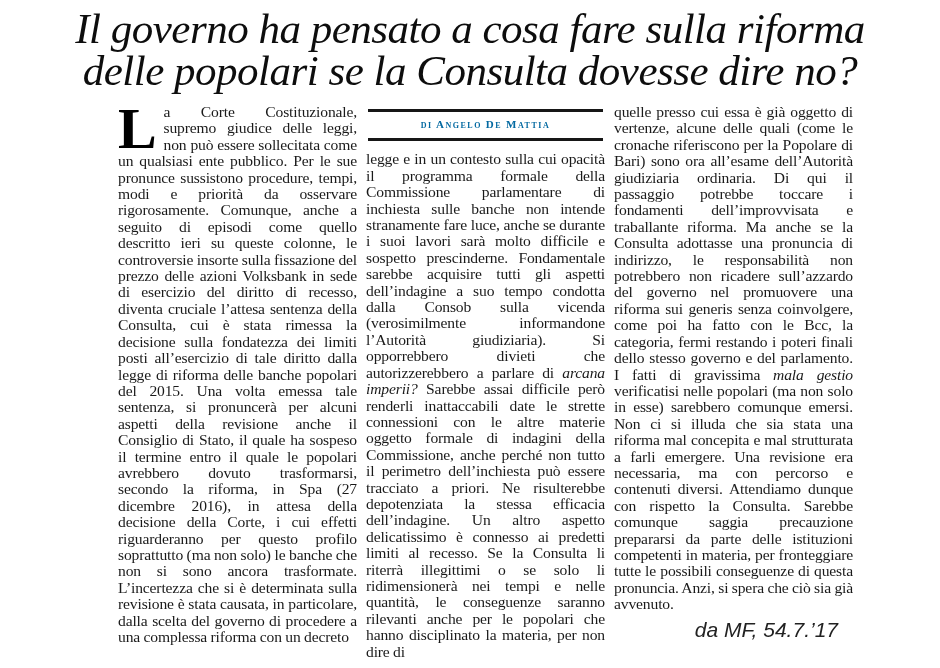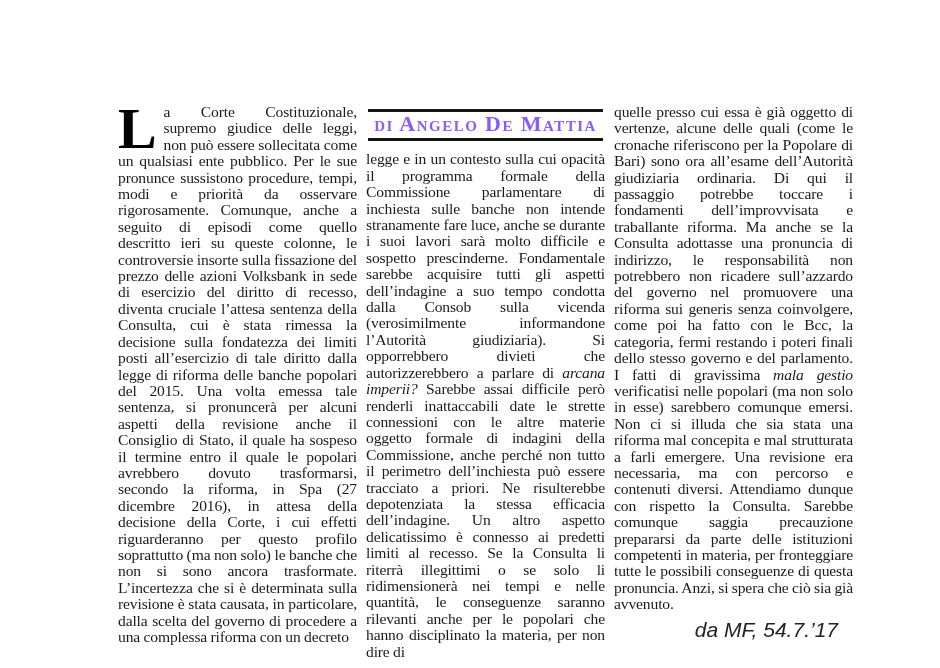--- a/index.html
+++ b/index.html
@@ -55,42 +55,46 @@
     font-weight: bold;
     color: #000;
     margin: 1px 7px 0 0;
   }
   .byline-box {
     border-top: 3px solid #161616;
     border-bottom: 3px solid #161616;
     text-align: center;
     font-variant: small-caps;
     font-weight: bold;
-    font-size: 22px;
+    font-size: 11px;
     letter-spacing: 1.5px;
     padding: 4px 0 6px 0;
     margin: 5px 2px 10px 2px;
-    color: #8b5cf6;
+    color: #0369a1;
   }
   .it { font-style: italic; }
   .credit {
     position: absolute;
     right: 102px;
     bottom: 26px;
     font-family: "Liberation Sans", sans-serif;
     font-style: italic;
     font-size: 21px;
     color: #222222;
   }
 </style>
 </head>
 <body>
 
 <div class="page">
 
+  <div class="headline">
+    <div>Il governo ha pensato a cosa fare sulla riforma</div>
+    <div>delle popolari se la Consulta dovesse dire no?</div>
+  </div>
 
   <div class="columns">
 
     <div class="col">
       <p><span class="dropcap">L</span><span>a Corte Costituzionale, supremo giudice delle leggi, non può essere sollecitata come un qualsiasi ente pubblico. Per le sue pronunce sussistono procedure, tempi, modi e priorità da osservare rigorosamente. Comunque, anche a seguito di episodi come quello descritto ieri su queste colonne, le controversie insorte sulla fissazione del prezzo delle azioni Volksbank in sede di esercizio del diritto di recesso, diventa cruciale l’attesa sentenza della Consulta, cui è stata rimessa la decisione sulla fondatezza dei limiti posti all’esercizio di tale diritto dalla legge di riforma delle banche popolari del 2015. Una volta emessa tale sentenza, si pronuncerà per alcuni aspetti della revisione anche il Consiglio di Stato, il quale ha sospeso il termine entro il quale le popolari avrebbero dovuto trasformarsi, secondo la riforma, in Spa (27 dicembre 2016), in attesa della decisione della Corte, i cui effetti riguarderanno per questo profilo soprattutto (ma non solo) le banche che non si sono ancora trasformate. L’incertezza che si è determinata sulla revisione è stata causata, in particolare, dalla scelta del governo di procedere a una complessa riforma con un decreto</span></p>
     </div>
 
     <div class="col">
       <div class="byline-box">di Angelo De Mattia</div>
       <p><span>legge e in un contesto sulla cui opacità il programma formale della Commissione parlamentare di inchiesta sulle banche non intende stranamente fare luce, anche se durante i suoi lavori sarà molto difficile e sospetto prescinderne. Fondamentale sarebbe acquisire tutti gli aspetti dell’indagine a suo tempo condotta dalla Consob sulla vicenda (verosimilmente informandone l’Autorità giudiziaria). Si opporrebbero divieti che autorizzerebbero a parlare di </span><span class="it">arcana imperii?</span><span> Sarebbe assai difficile però renderli inattaccabili date le strette connessioni con le altre materie oggetto formale di indagini della Commissione, anche perché non tutto il perimetro dell’inchiesta può essere tracciato a priori. Ne risulterebbe depotenziata la stessa efficacia dell’indagine. Un altro aspetto delicatissimo è connesso ai predetti limiti al recesso. Se la Consulta li riterrà illegittimi o se solo li ridimensionerà nei tempi e nelle quantità, le conseguenze saranno rilevanti anche per le popolari che hanno disciplinato la materia, per non dire di</span></p>

